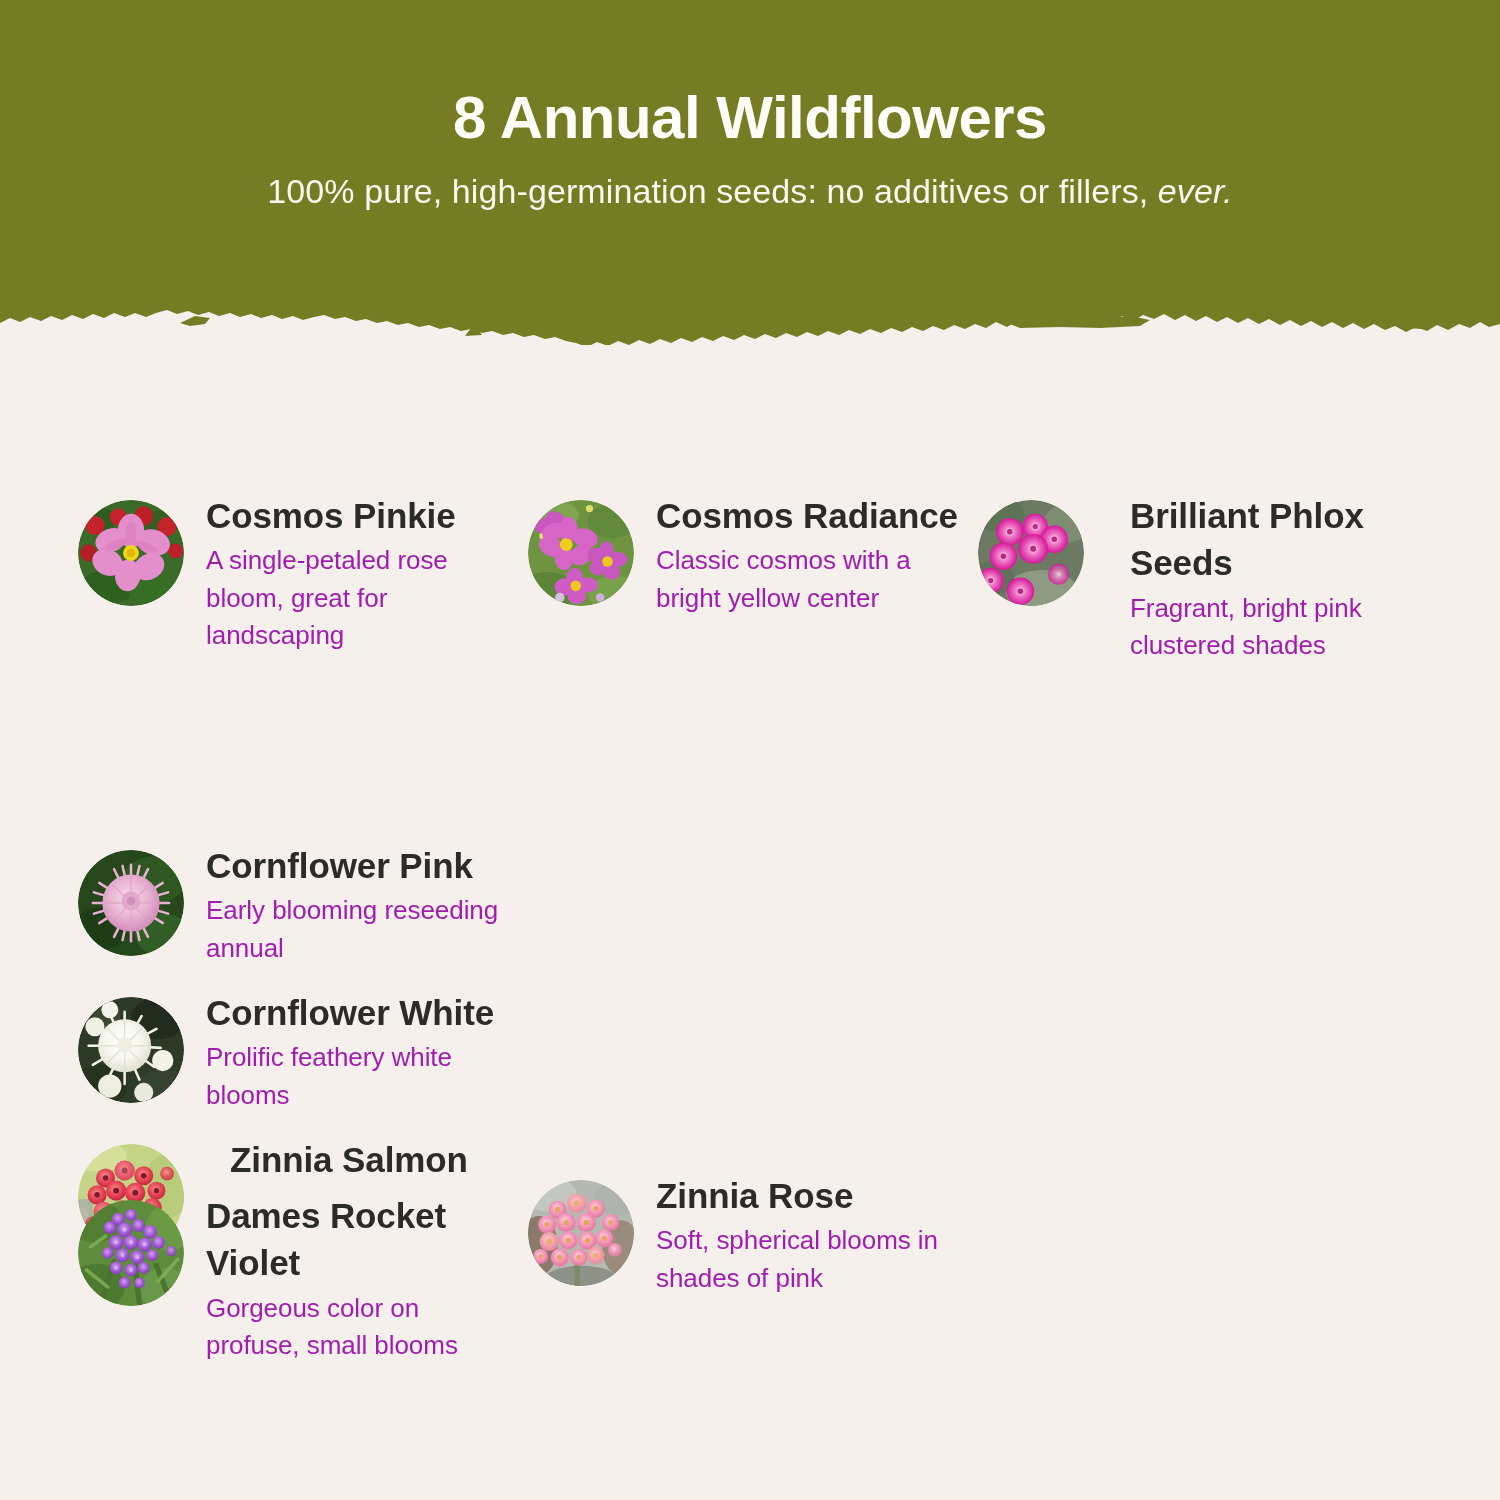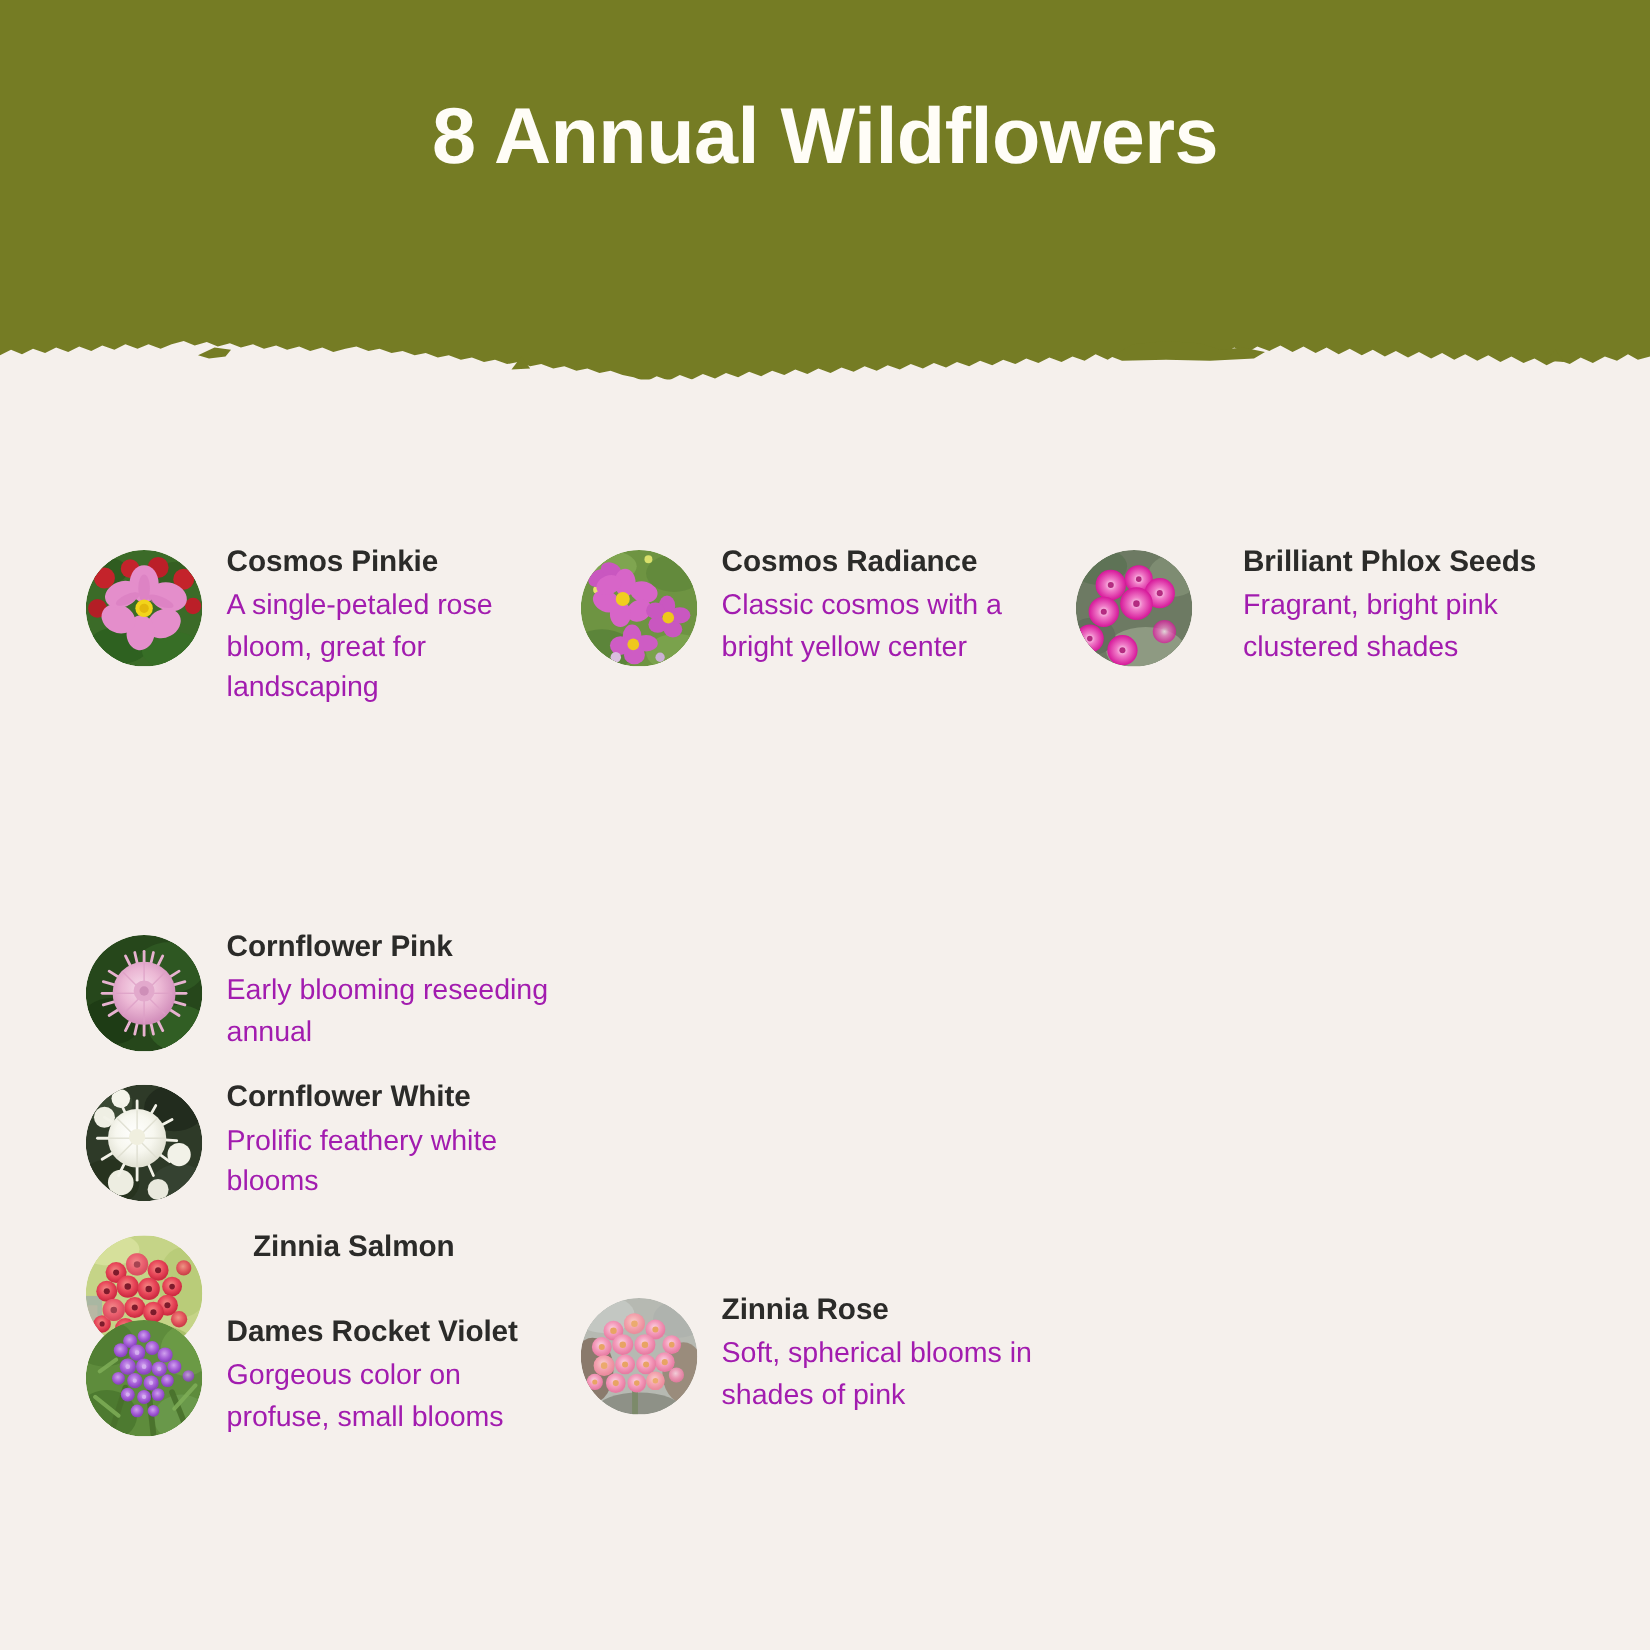--- a/index.html
+++ b/index.html
@@ -44,21 +44,21 @@
     left: 0;
     top: 0;
     width: 1500px;
     text-align: center;
     z-index: 3;
   }
   #headline {
     margin: 0;
     padding-top: 88px;
     color: #FFFDF7;
-    font-size: 72px;
+    font-size: 60px;
     line-height: 1.0;
     font-weight: 700;
     letter-spacing: -0.5px;
     font-family: "Liberation Sans", sans-serif;
   }
   #subheadline {
     margin: 0;
     padding-top: 24px;
     color: #FAF7EE;
     font-size: 34px;
@@ -113,21 +113,21 @@
     margin-top: 30px;
   }
   .thumb svg { display: block; width: 106px; height: 106px; }
 
   .item-text {
     padding-left: 22px;
     padding-top: 22px;
   }
   .item-title {
     margin: 0;
-    font-size: 27px;
+    font-size: 35px;
     line-height: 1.35;
     font-weight: 700;
     color: #2B2B29;
     letter-spacing: -0.1px;
   }
   .item-desc {
     margin: 0;
     padding-top: 3px;
     font-size: 26px;
     line-height: 1.44;
@@ -162,20 +162,21 @@
       L135,33 L125,37 L114,33 L104,38 L93,34 L83,39 L72,35 L62,40 L51,36 L41,41
       L30,37 L20,42 L10,38 L0,43 Z"></path>
     <path fill="#757C24" d="M1010,44 L1030,33 L1060,30 L1090,32 L1110,38 L1130,36 L1150,40 L1140,46 L1100,48 L1060,47 L1020,48 Z"></path>
     <path fill="#757C24" d="M180,43 L195,36 L210,38 L205,44 L190,46 Z"></path>
     <path fill="#757C24" d="M465,56 L474,44 L482,55 Z"></path>
     <path fill="#757C24" d="M1405,48 L1414,38 L1422,49 Z"></path>
   </svg>
 
   <div id="header-text-block">
     <h1 id="headline">8 Annual Wildflowers</h1>
+    <p id="subheadline"><span>100% pure, high-germination seeds: no additives or fillers, </span><span class="em-ever">ever.</span></p>
   </div>
 </div>
 
 <div id="flower-grid">
 
   <div class="grid-row" id="row-1">
 
     <div class="flower-item col-1 nudge-0">
       <div class="thumb">
         <svg viewBox="0 0 100 100">

